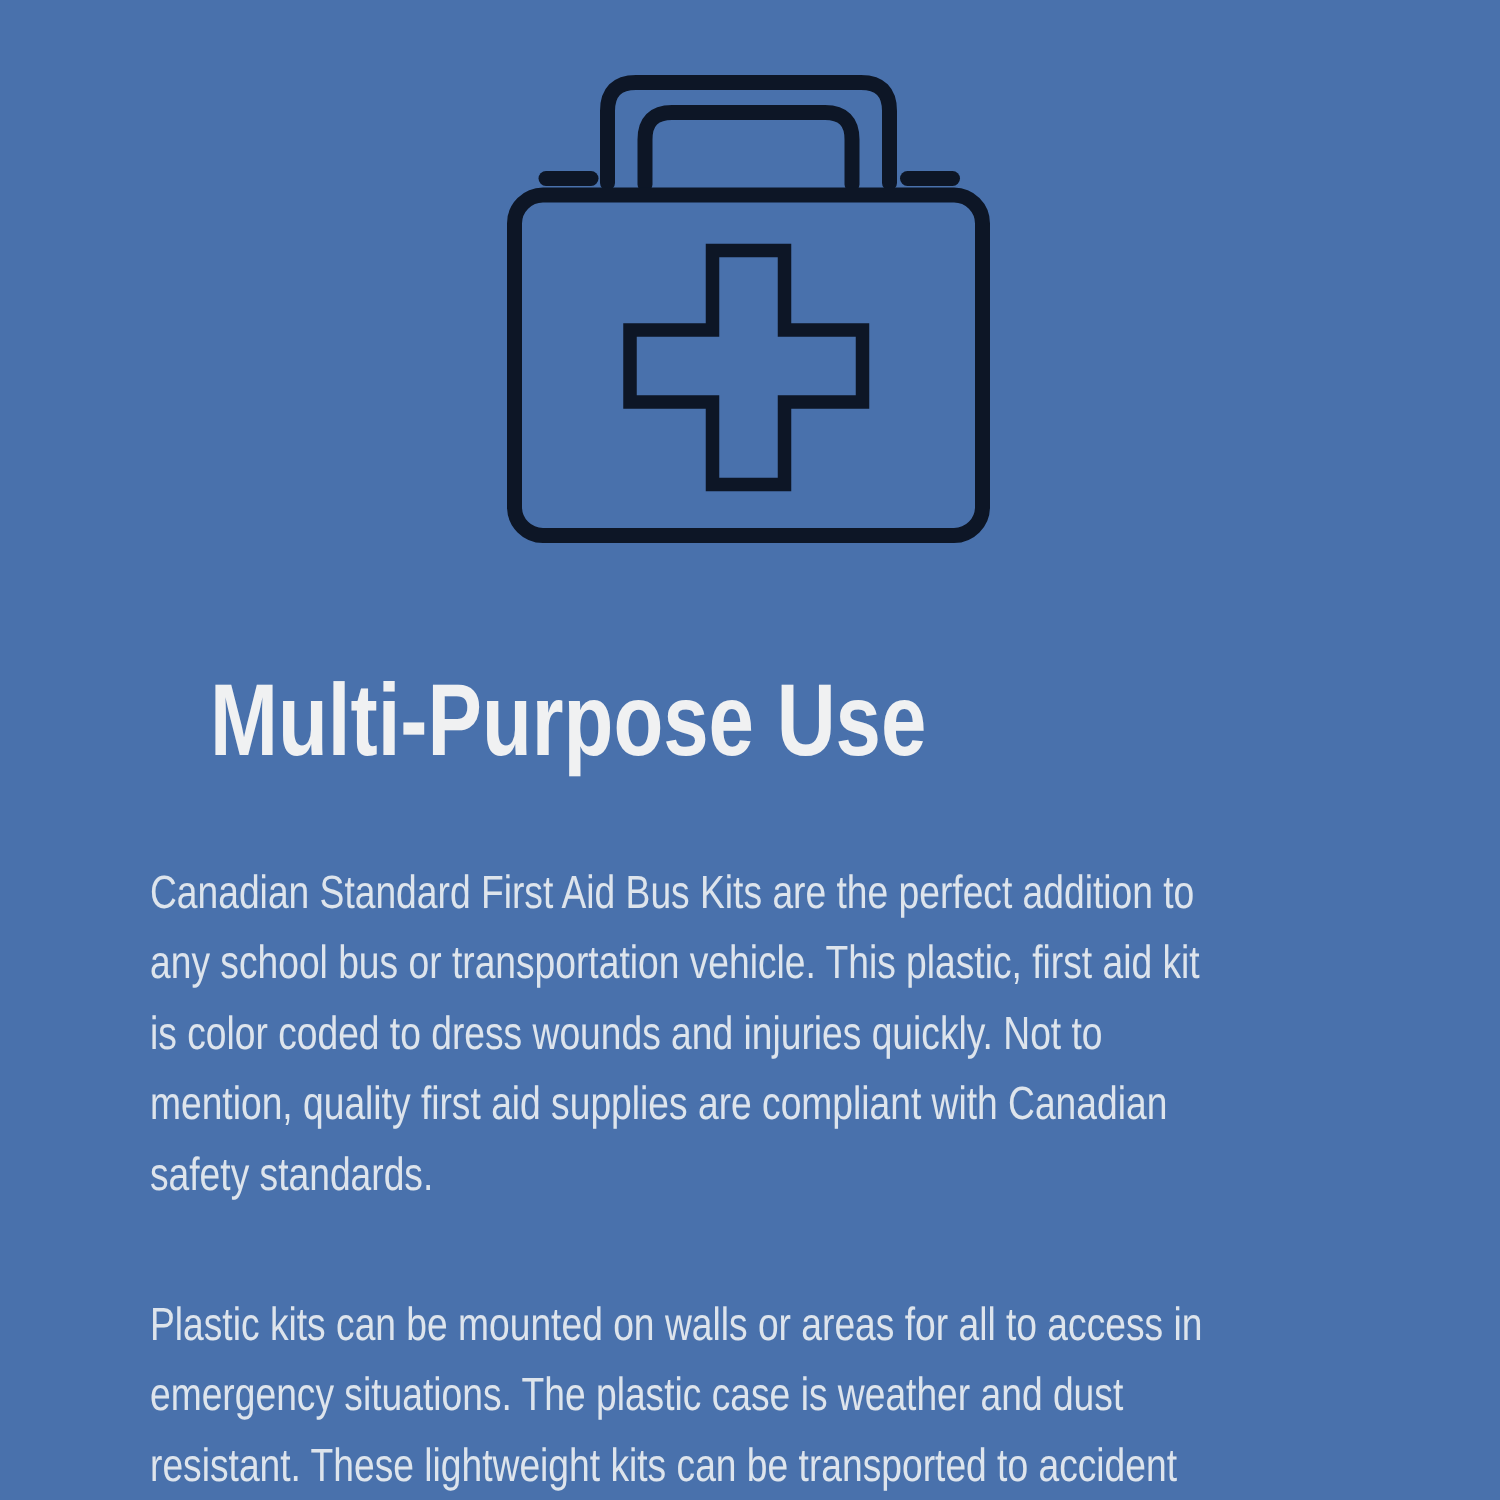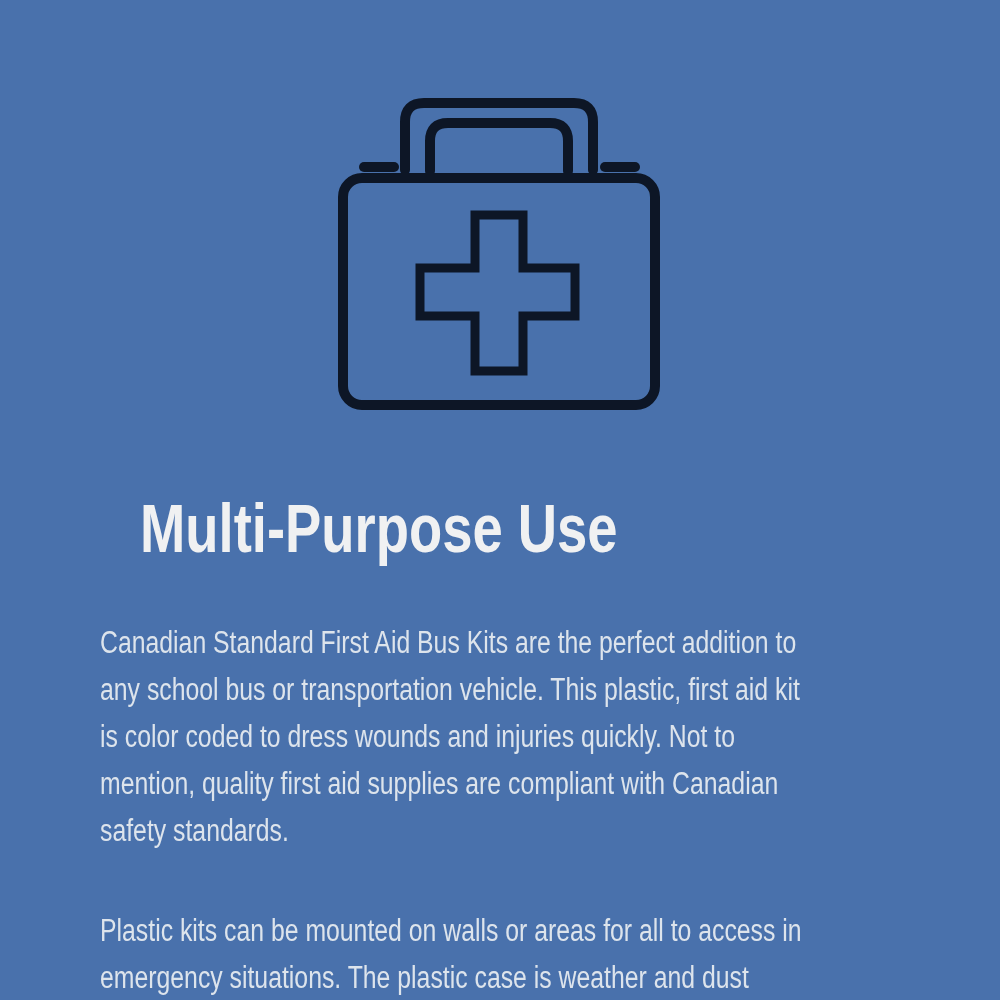--- a/index.html
+++ b/index.html
@@ -10,21 +10,20 @@
     width: 1000px;
     height: 1000px;
     position: relative;
     overflow: hidden;
     font-family: "Liberation Sans", sans-serif;
     background: #4971ac;
   }
   .canvas {
     position: absolute;
     inset: 0;
-    margin-top: 48px;
   }
   .kit-icon {
     position: absolute;
     left: 333px;
     top: 43px;
     width: 330px;
     height: 325px;
   }
   .heading {
     position: absolute;

